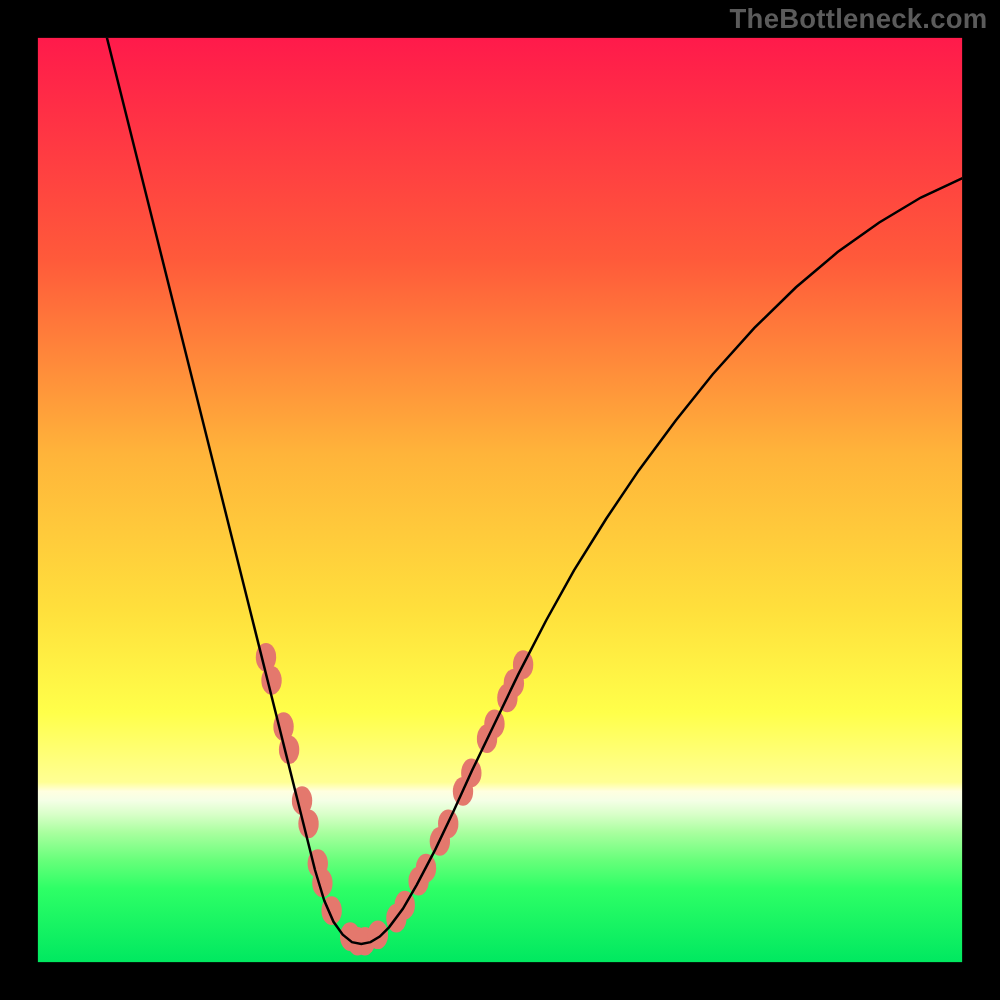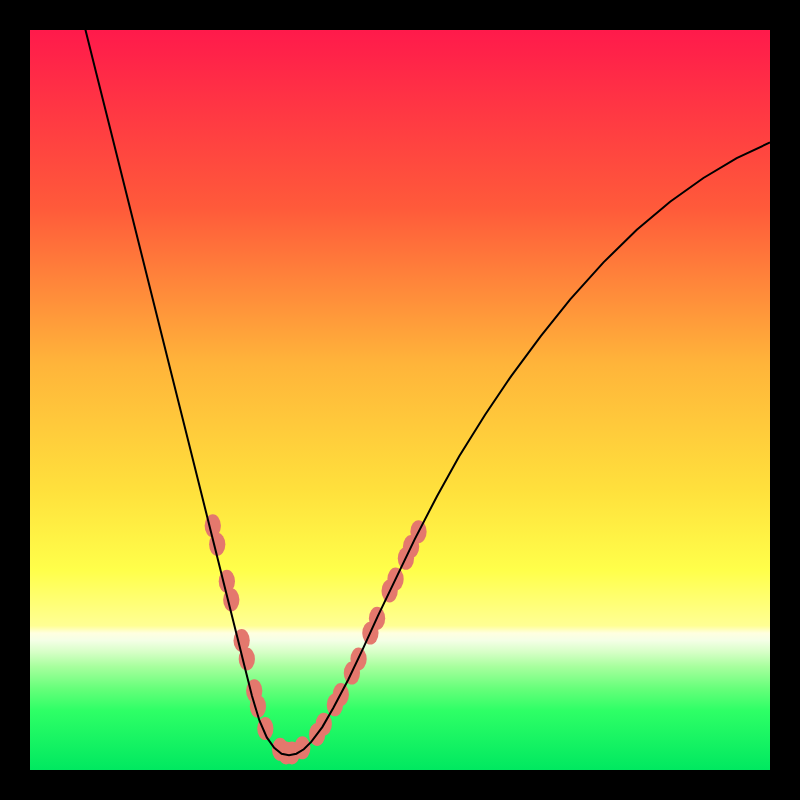--- a/index.html
+++ b/index.html
@@ -44,20 +44,21 @@
     font-weight: 600;
     letter-spacing: 0.2px;
     user-select: none;
   }
 </style>
 </head>
 <body>
 
 <div class="frame">
 
+  <div class="watermark">TheBottleneck.com</div>
 
   <div class="plot-area">
 
     <svg class="gradient-bg" viewBox="0 0 100 100" preserveAspectRatio="none">
       <defs>
         <linearGradient id="bg-grad" x1="0" y1="0" x2="0" y2="1">
         <stop offset="0%" stop-color="#ff1a4b"></stop>
             <stop offset="24%" stop-color="#ff5a3a"></stop>
             <stop offset="45%" stop-color="#ffb43a"></stop>
             <stop offset="62%" stop-color="#ffe03c"></stop>

